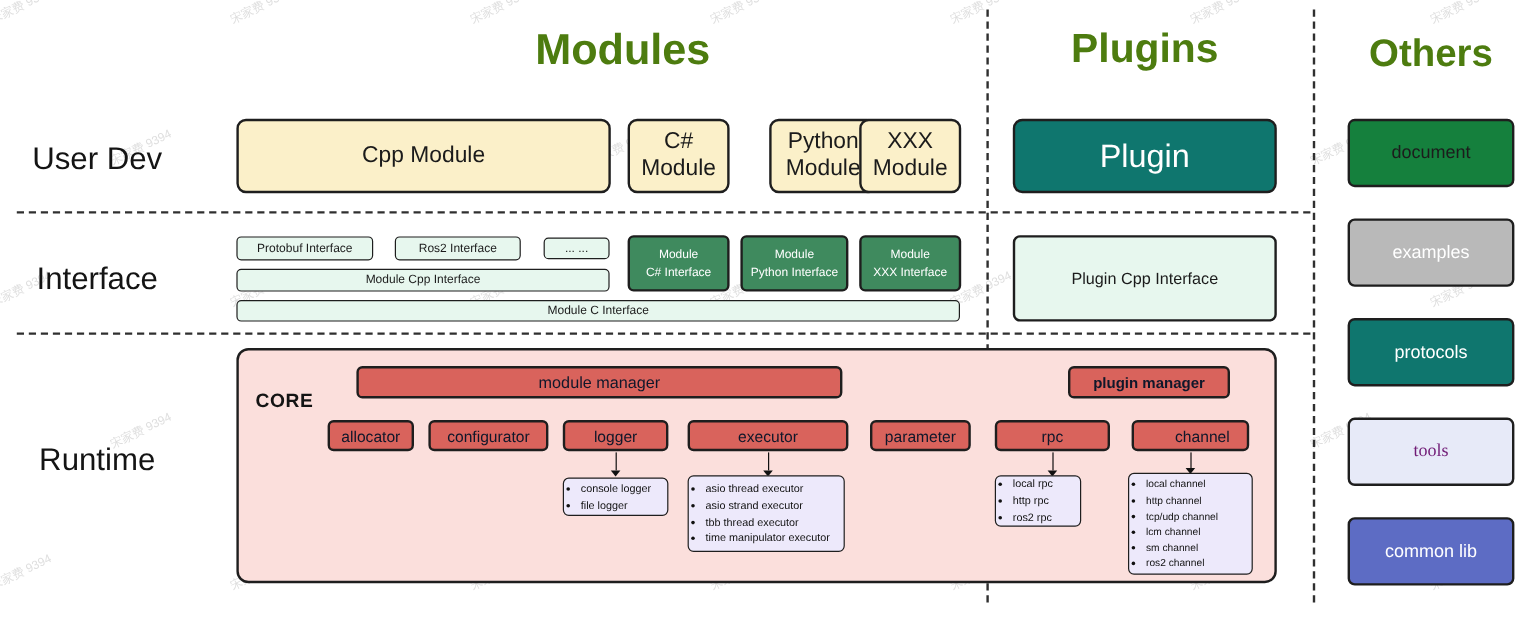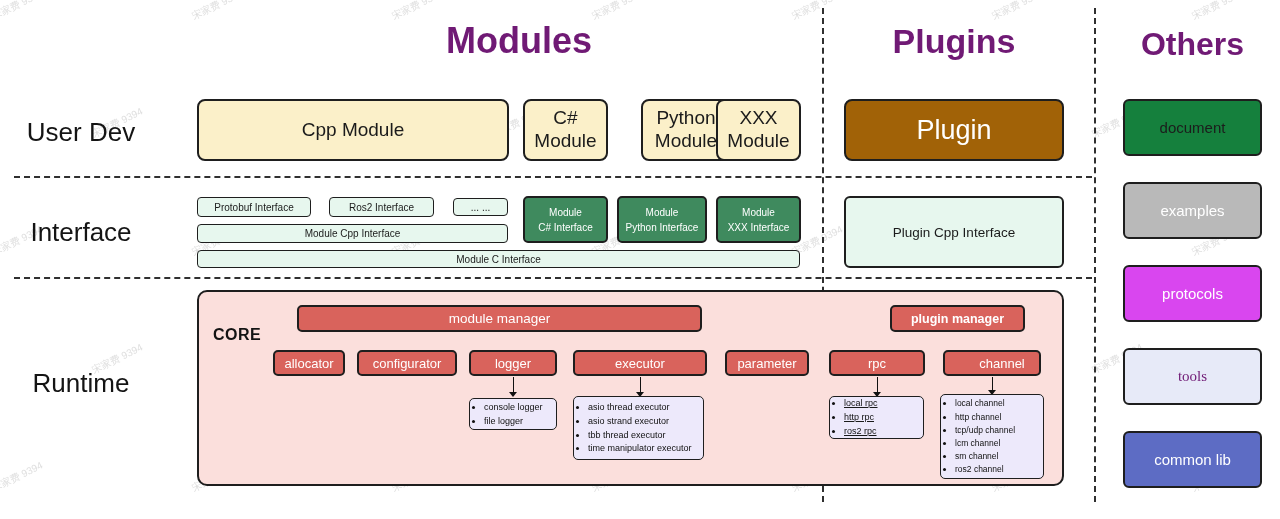--- a/index.html
+++ b/index.html
@@ -8,53 +8,53 @@
 
   .canvas { position: relative; width: 1280px; height: 519px; background: #fff; overflow: hidden; }
 
   .wm { position: absolute; color: #c9c9c9; opacity: .6; font-size: 10px;
         transform: rotate(-26deg); white-space: nowrap; pointer-events: none; }
 
   .sep  { position: absolute; }
   .vsep { width: 0; border-left: 2px dashed #2f2f2f; }
   .hsep { height: 0; border-top: 2px dashed #2f2f2f; }
 
-  .title    { position: absolute; text-align: center; color: #701a75; font-weight: 600; }
+  .title    { position: absolute; text-align: center; color: #4d7c0f; font-weight: 600; }
   .rowlabel { position: absolute; text-align: center; color: #141414; font-weight: 500; font-size: 26px; }
 
   .box { position: absolute; display: flex; align-items: center; justify-content: center;
          border: 2px solid #1e1e1e; border-radius: 8px; text-align: center; color: #1b1b1b; }
   .pre { white-space: pre-line; line-height: 1.2; }
 
   .cream  { background: #fbf0c9; }
-  .gold   { background: #a16207; color: #fff; }
+  .gold   { background: #0f766e; color: #fff; }
   .lgreen { background: #e7f7ee; border-width: 1.5px; border-radius: 4px; }
   .dgreen { background: #3f8a5e; color: #fff; border-radius: 5px; line-height: 1.5; }
-  .red    { background: #d9635c; color: #ffffff; border-radius: 5px; }
+  .red    { background: #d9635c; color: #0f172a; border-radius: 5px; }
 
   .core { position: absolute; background: #fbdfdc; border: 2.5px solid #1e1e1e; border-radius: 10px; }
   .core-label { position: absolute; font-size: 16px; font-weight: 700; letter-spacing: .5px; color: #141414; }
 
   .list { position: absolute; background: #ede9fb; border: 1.5px solid #1e1e1e; border-radius: 5px;
           padding: 3px 2px 2px 0; overflow: hidden; }
   .list ul { margin: 0 0 0 14px; padding: 0; }
   .list li { font-size: 8.5px; line-height: 1.55; color: #111; text-align: left; }
   .list.big li { font-size: 9px; }
 
   .arrow { position: absolute; width: 0; border-left: 1.6px solid #111; }
   .arrow::after { content: ""; position: absolute; bottom: -5px; left: -4.6px;
                   border-left: 4px solid transparent; border-right: 4px solid transparent;
                   border-top: 5.5px solid #111; }
 
   .obox { position: absolute; left: 1123px; width: 139px; height: 57px; display: flex;
           align-items: center; justify-content: center; border: 2.5px solid #1e1e1e;
           border-radius: 6px; font-size: 15px; }
   .o-document  { background: #15803d; color: #1c1c1c; }
   .o-examples  { background: #b9b9b9; color: #ffffff; }
-  .o-protocols { background: #d946ef; color: #ffffff; }
+  .o-protocols { background: #0f766e; color: #ffffff; }
   .o-tools     { background: #e7eaf8; color: #701a75; font-family: Liberation Serif, serif; }
   .o-commonlib { background: #5d6cc4; color: #ffffff; }
 </style>
 </head>
 <body>
 
 <div class="canvas">
 
   <div>
       <span class="wm" style="left: -10px; top: -2px;">宋家费 9394</span>
@@ -153,21 +153,21 @@
           <li>tbb thread executor</li>
           <li>time manipulator executor</li>
         </ul>
     </div>
     <div class="list big" style="left:270px; top:106px; width:88px; height:32px; display:flex; align-items:center;">
       <ul>
           <li>console logger</li>
           <li>file logger</li>
         </ul>
     </div>
-    <div class="list big" style="left:630px; top:104px; width:95px; height:43px; display:flex; align-items:center;text-decoration:underline;">
+    <div class="list big" style="left:630px; top:104px; width:72px; height:43px; display:flex; align-items:center;">
       <ul>
           <li>local rpc</li>
           <li>http rpc</li>
           <li>ros2 rpc</li>
         </ul>
     </div>
     <div class="list" style="left:741px; top:102px; width:104px; height:85px; display:flex; align-items:center;">
       <ul>
           <li>local channel</li>
           <li>http channel</li>

